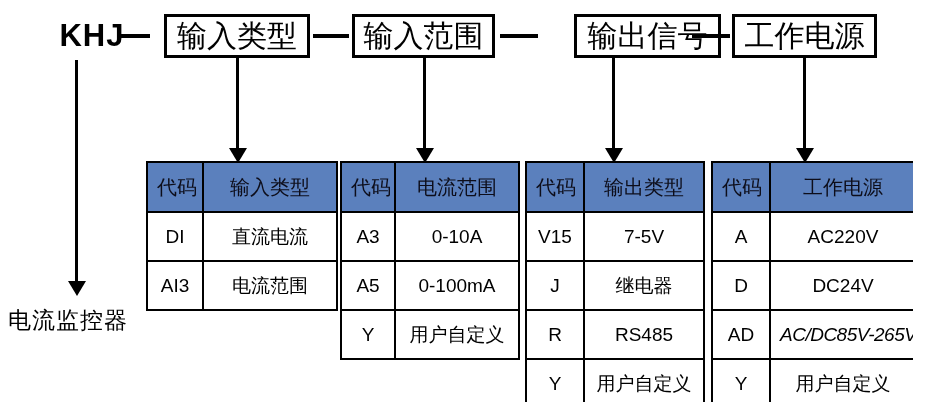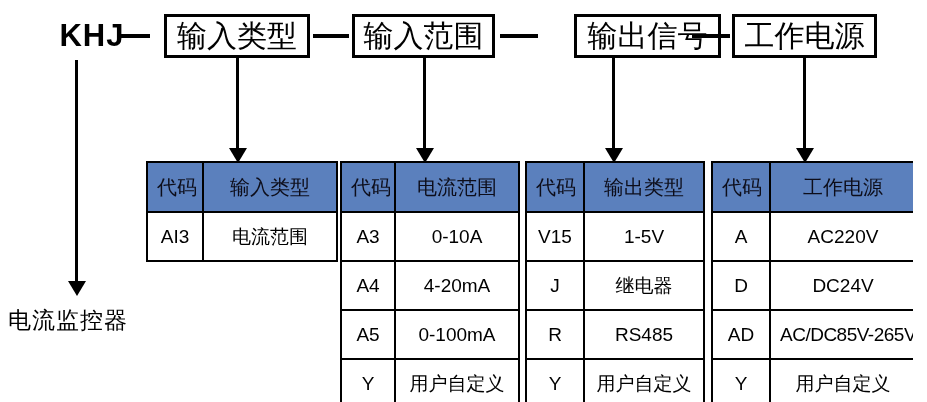--- a/index.html
+++ b/index.html
@@ -98,21 +98,21 @@
     overflow: hidden;
   }
   .spec-table thead th {
     background: #5b80bd;
     color: #0d0d1a;
     font-size: 20px;
     height: 30px;
   }
   .code-cell { letter-spacing: 0px; }
   .val-cell  { letter-spacing: 0px; }
-  .tight { font-size: 15px; letter-spacing: -0.5px; }
+  .tight { font-size: 15px; letter-spacing: -0.5px; font-style: italic; }
 </style>
 </head>
 <body>
 
 <div id="canvas">
 
   <div class="prefix-label">KHJ</div>
 
   <div class="dash" style="left:118px; width:32px;"></div>
 
@@ -161,20 +161,24 @@
         <col style="width:134px">
       </colgroup>
     <thead>
         <tr>
           <th>代码</th>
           <th>输入类型</th>
         </tr>
       </thead>
     <tbody>
         <tr>
+          <td class="code-cell">DI</td>
+          <td class="val-cell">直流电流</td>
+        </tr>
+        <tr>
           <td class="code-cell">AI3</td>
           <td class="val-cell">电流范围</td>
         </tr>
       </tbody>
   </table>
 
   <table class="spec-table" id="tbl-1" style="left:340px; top:161px; width:178px;">
     <colgroup>
         <col style="width:54px">
         <col style="width:124px">
@@ -184,24 +188,20 @@
           <th>代码</th>
           <th>电流范围</th>
         </tr>
       </thead>
     <tbody>
         <tr>
           <td class="code-cell">A3</td>
           <td class="val-cell">0-10A</td>
         </tr>
         <tr>
-          <td class="code-cell">A4</td>
-          <td class="val-cell">4-20mA</td>
-        </tr>
-        <tr>
           <td class="code-cell">A5</td>
           <td class="val-cell">0-100mA</td>
         </tr>
         <tr>
           <td class="code-cell">Y</td>
           <td class="val-cell">用户自定义</td>
         </tr>
       </tbody>
   </table>
 
@@ -212,21 +212,21 @@
       </colgroup>
     <thead>
         <tr>
           <th>代码</th>
           <th>输出类型</th>
         </tr>
       </thead>
     <tbody>
         <tr>
           <td class="code-cell">V15</td>
-          <td class="val-cell">1-5V</td>
+          <td class="val-cell">7-5V</td>
         </tr>
         <tr>
           <td class="code-cell">J</td>
           <td class="val-cell">继电器</td>
         </tr>
         <tr>
           <td class="code-cell">R</td>
           <td class="val-cell">RS485</td>
         </tr>
         <tr>

